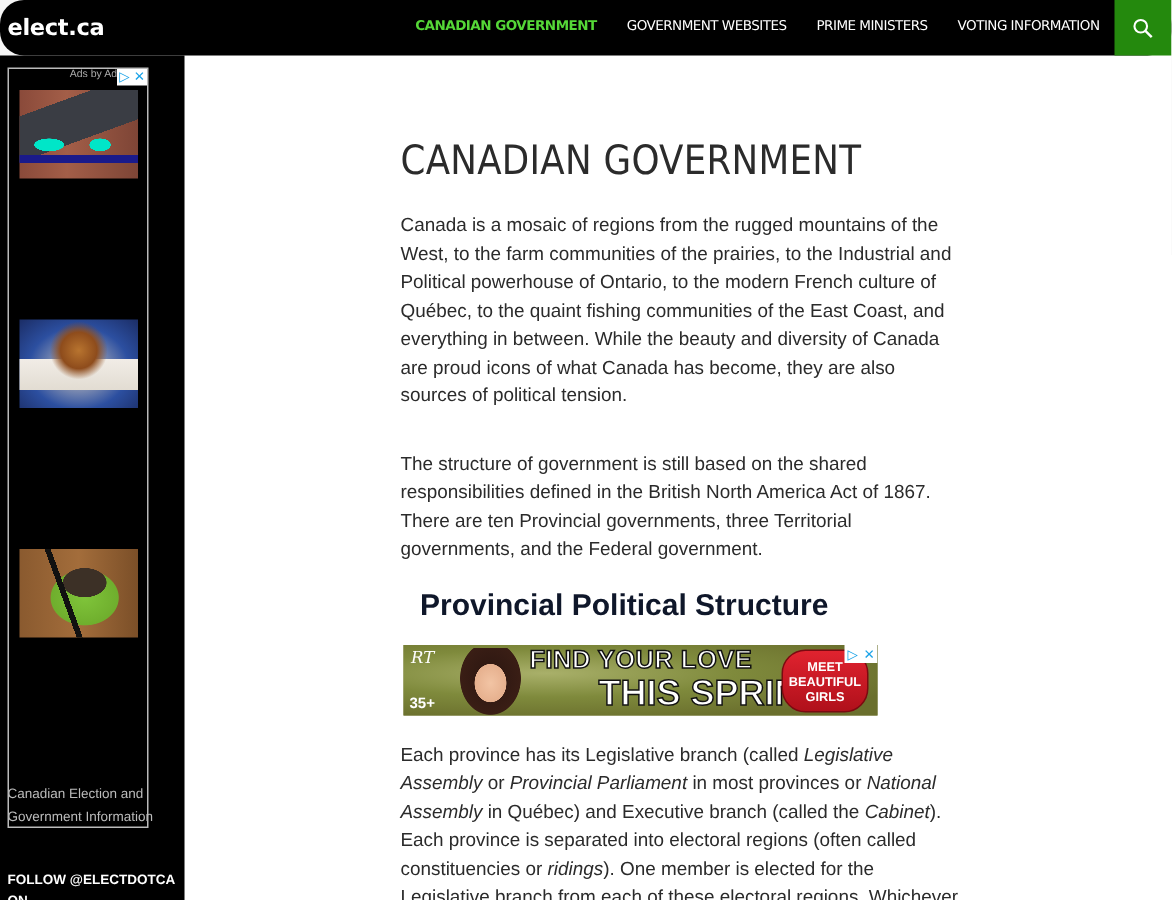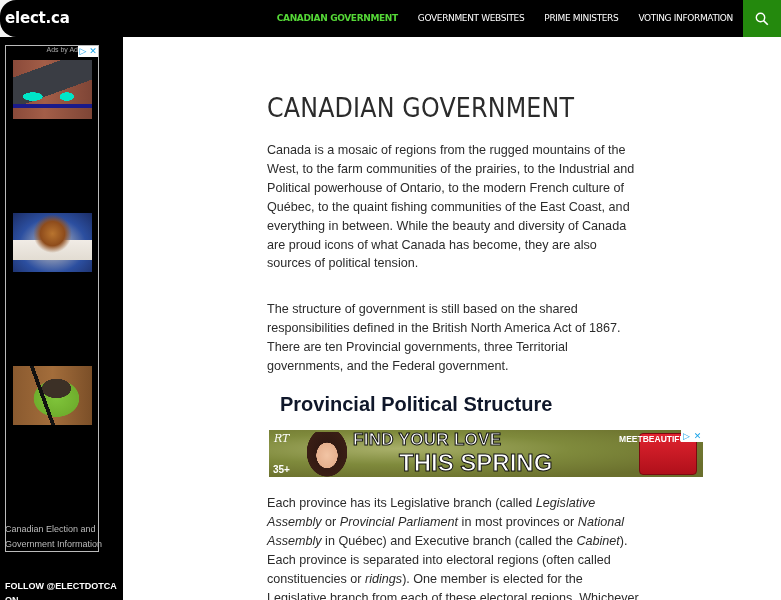--- a/index.html
+++ b/index.html
@@ -101,21 +101,21 @@
     .p1 { top: 104px; }
     .p2 { top: 263px; }
     .p3 { top: 457px; }
     .section-heading {
       position: absolute; top: 356px; left: 0; white-space: nowrap;
       font-size: 20px; font-weight: bold; color: #0f172a;
       font-family: "Liberation Sans", sans-serif;
       margin-left: 13px;
     }
     .banner-ad {
-      position: absolute; top: 393px; left: 2px; width: 434px; height: 47px;
+      position: absolute; top: 393px; left: 2px; width: 316px; height: 47px;
       background:
         radial-gradient(ellipse at 30% 40%, #a9b06a 0, #7f8a3c 40%, #6a6f2d 80%),
         #7a7f3a;
       overflow: hidden; cursor: pointer;
     }
     .banner-face {
       position: absolute; left: 33px; top: 2px; width: 50px; height: 45px;
       background: radial-gradient(ellipse 15px 18px at 50% 52%, #f2c4a4 0, #e6b08e 70%, transparent 72%),
                   radial-gradient(ellipse 25px 30px at 50% 45%, #2a1510 0, #3a1e15 80%, transparent 82%);
     }
@@ -129,23 +129,23 @@
     .banner-line1 {
       position: absolute; left: 84px; top: 0; color: #fff; font-size: 17px; font-weight: bold;
       -webkit-text-stroke: 1px #111; letter-spacing: 0.3px; white-space: nowrap;
     }
     .banner-line2 {
       position: absolute; left: 130px; top: 19px; color: #fff; font-size: 24px; font-weight: bold;
       -webkit-text-stroke: 1px #111; white-space: nowrap; line-height: 28px;
     }
     .banner-cta {
       position: absolute; right: 6px; top: 3px; width: 58px; height: 42px;
-      background: linear-gradient(#e0232f, #b0101b); border-radius: 4px; border: 1px solid #7a0a10;
+      background: linear-gradient(#e0232f, #b0101b); border-radius: 16px; border: 1px solid #7a0a10;
       color: #fff; font-size: 8.5px; font-weight: bold; text-align: center;
-      display: flex; justify-content: center; line-height: 10px;
+      display: flex; flex-direction: column; justify-content: center; line-height: 10px;
     }
     .banner-icons { position: absolute; right: 0; top: 0; display: flex; background: #fff; }
     .banner-icons span {
       display: inline-block; width: 11px; height: 12px; font-size: 9px; line-height: 12px;
       text-align: center; color: #1aa3e8;
     }
     em { font-style: italic; }
   </style>
 </head>
 <body>

